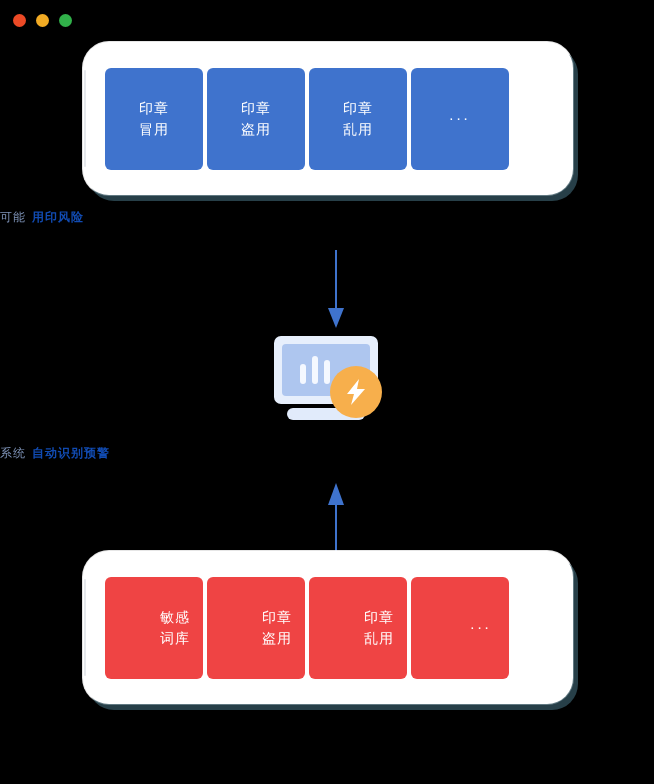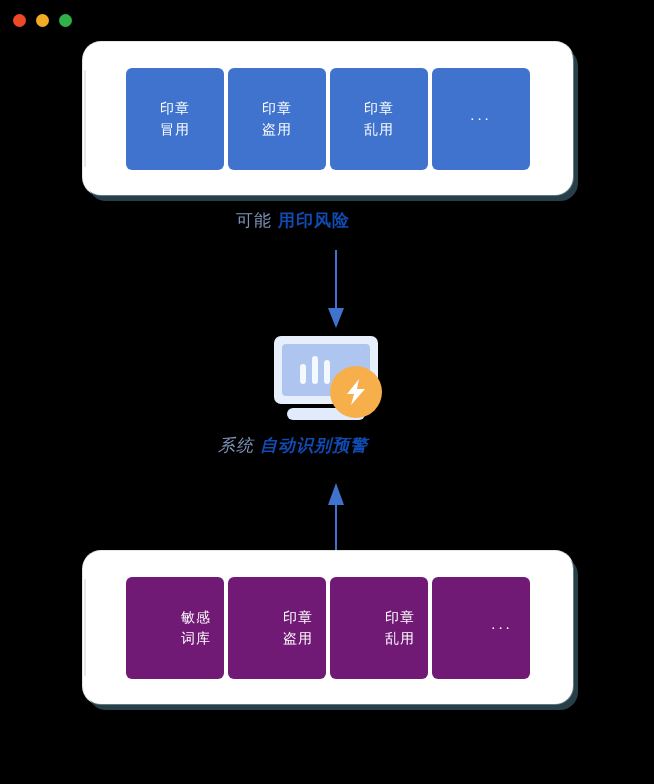--- a/index.html
+++ b/index.html
@@ -35,26 +35,26 @@
     display: block;
   }
   .light.red    { background: #ec4a26; }
   .light.yellow { background: #f2ab24; }
   .light.green  { background: #31b14a; }
 
   
   .panel {
     position: absolute;
     background: #ffffff;
-    border-radius: 18px;
+    border-radius: 26px;
     box-shadow: 5px 6px 0 0 rgba(52,84,96,0.75),
                 0 0 0 1px rgba(255,255,255,0.9);
     display: flex;
     align-items: center;
-    justify-content: center;
+    justify-content: flex-start;
     gap: 4px;
     padding: 0 22px;
   }
   .panel::after {
     
     content: "";
     position: absolute;
     left: 1px;
     top: 28px;
     bottom: 28px;
@@ -75,51 +75,51 @@
     flex-direction: column;
     align-items: center;
     justify-content: center;
     color: #ffffff;
     font-size: 14px;
     line-height: 21px;
     letter-spacing: 1px;
     user-select: none;
   }
   .tile.dark  { background: #3f73cd; }
-  .tile.light { background: #701a75; padding-left: 42px; }
+  .tile.light { background: #ef4444; padding-left: 42px; }
   .tile .ln { display: block; }
   .tile.ellipsis {
     font-size: 15px;
     letter-spacing: 3px;
     padding-bottom: 8px;
     flex-direction: row;
   }
 
   
   .caption {
     position: absolute;
     left: 0;
     width: 586px;
-    text-align: center;
-    font-size: 17px;
+    text-align: left;
+    font-size: 12px;
     letter-spacing: 1px;
     white-space: nowrap;
     user-select: none;
   }
   .caption .muted {
     color: #7e93b8;
     font-weight: normal;
     margin-right: 6px;
   }
   .caption .strong {
     color: #114bb2;
     font-weight: bold;
   }
   #caption-top    { top: 209px; }
-  #caption-middle { top: 434px; font-style: italic; }
+  #caption-middle { top: 445px; }
   #caption-bottom { top: 718px; }
 
   
   .arrow {
     position: absolute;
     left: 326px;
   }
   #arrow-down { top: 250px; }
   #arrow-up   { top: 483px; }
 

